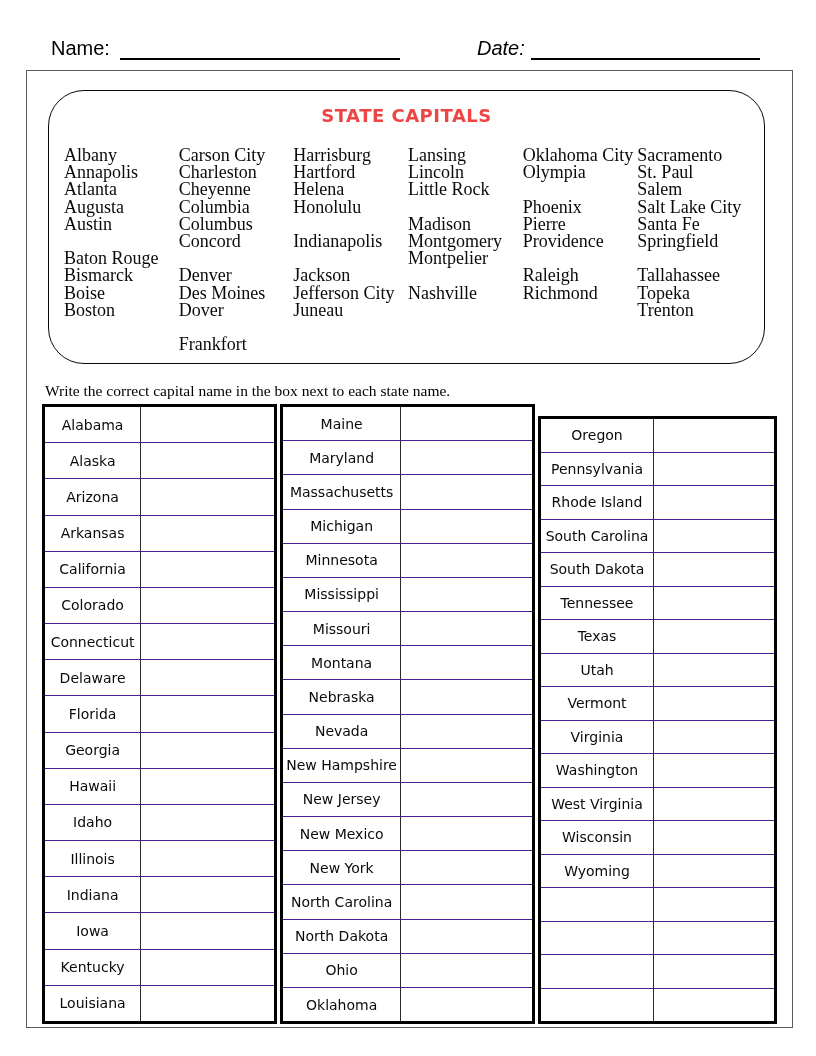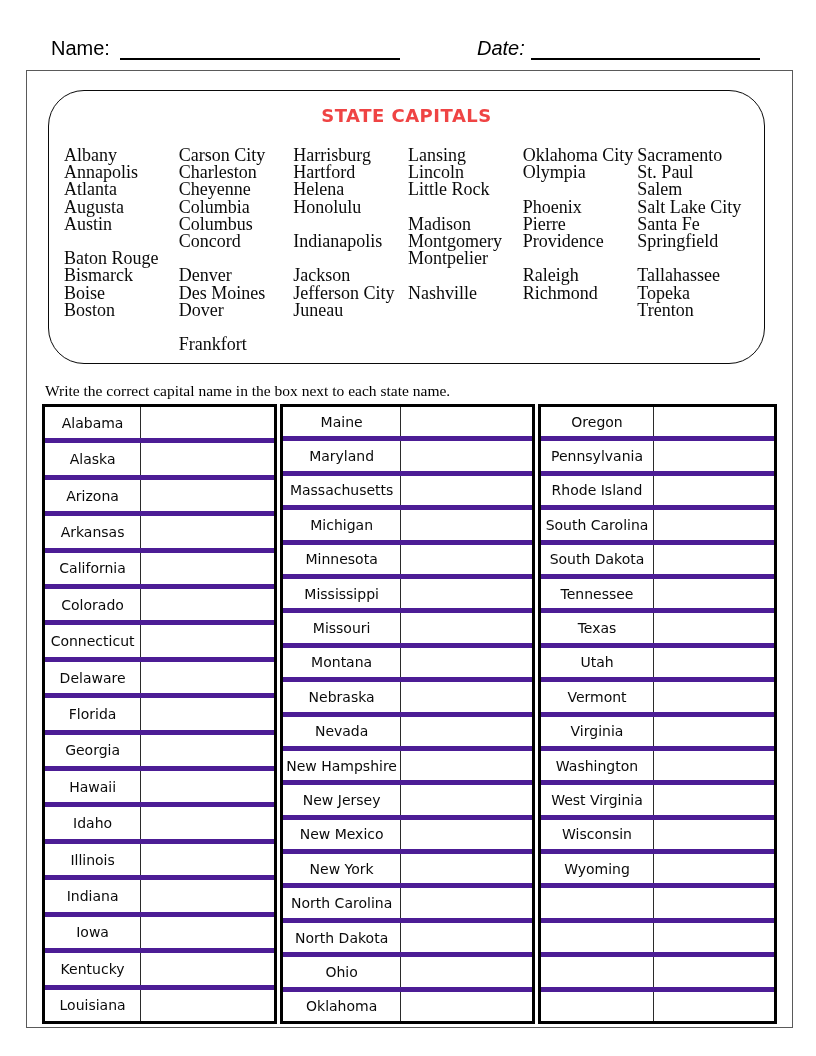--- a/index.html
+++ b/index.html
@@ -91,27 +91,27 @@
     gap: 3px;
   }
   .group {
     border: 3px solid #000;
     background: #fff;
     display: flex;
     flex-direction: column;
   }
   .group-1 { width: 235px; }
   .group-2 { width: 255px; }
-  .group-3 { width: 239px; }
+  .group-3 { width: 239px; margin-top: 12px; }
   .t-row {
     flex: 1 1 0;
     display: flex;
     align-items: stretch;
   }
-  .t-row + .t-row { border-top: 5px solid #4c1d95; }
+  .t-row + .t-row { border-top: 1px solid #4c1d95; }
   .state-cell {
     border-right: 1px solid #2b2b2b;
     display: flex;
     align-items: center;
     justify-content: center;
     font-size: 14px;
     white-space: nowrap;
     color: #0a0a0a;
   }
   .group-1 .state-cell { width: 42%; }

